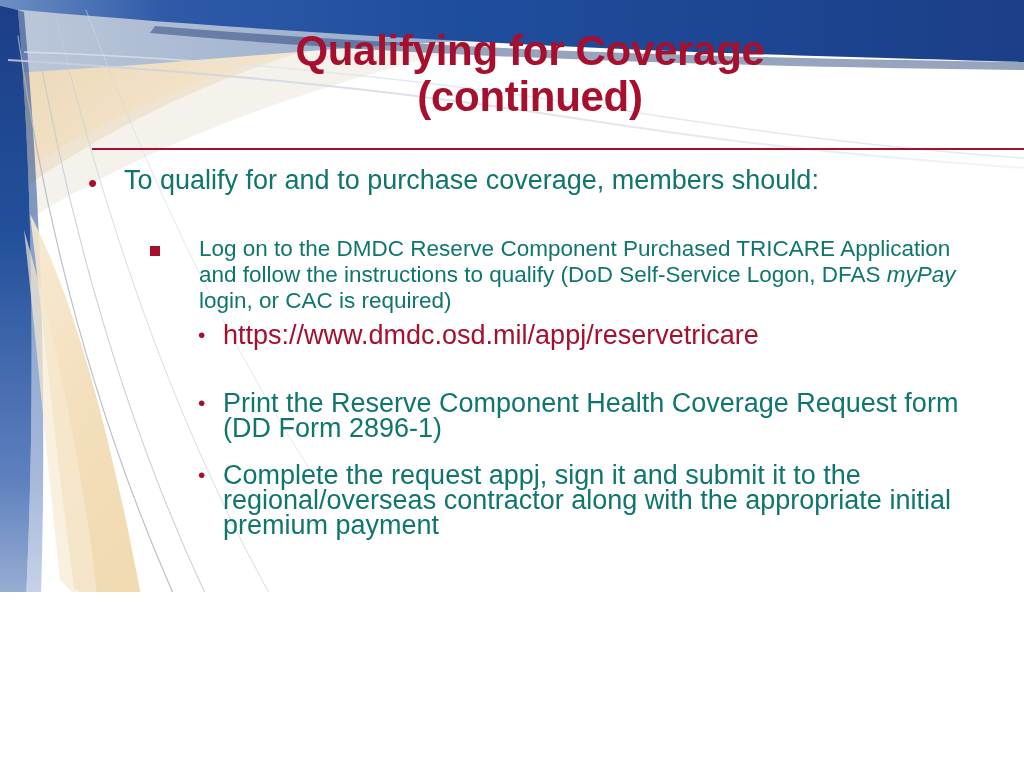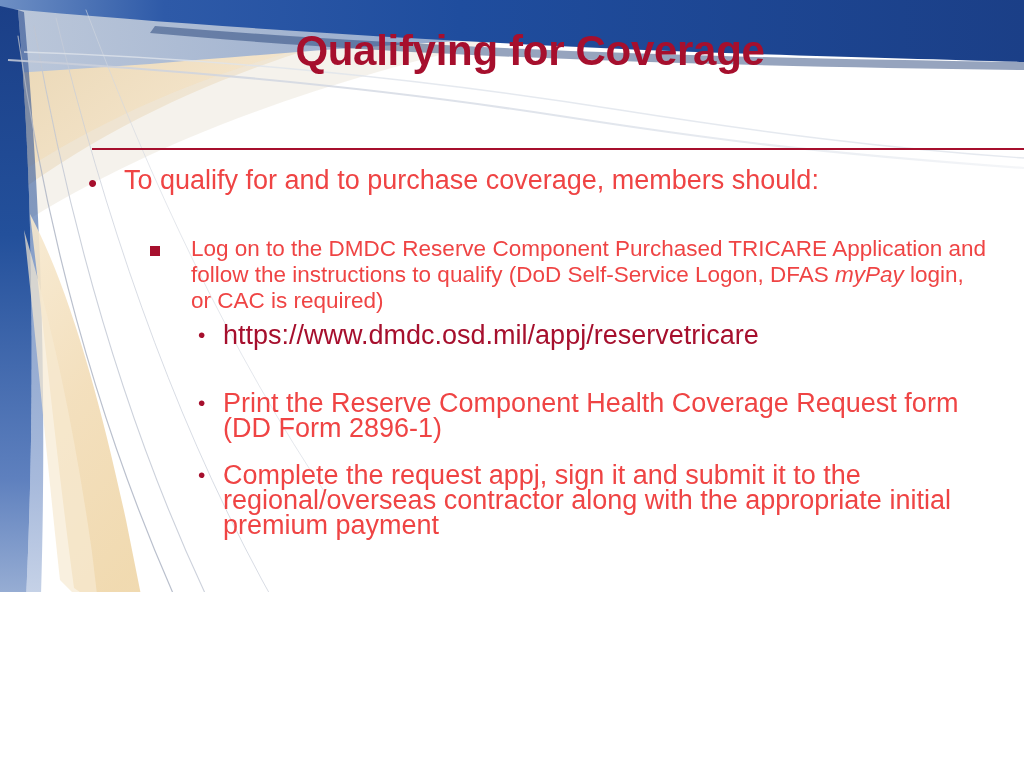--- a/index.html
+++ b/index.html
@@ -63,36 +63,36 @@
   .lvl {
     position: relative;
     display: flex;
     align-items: flex-start;
   }
   .bullet {
     flex: 0 0 auto;
     color: #A60F2D;
     line-height: 1;
   }
-  .btxt { flex: 1 1 auto; color: #ef4444; }
+  .btxt { flex: 1 1 auto; color: #0f766e; }
 
   
   .lvl1 { margin-bottom: 6px; }
   .lvl1 .bullet {
     width: 36px;
     font-size: 26px;
     padding-top: 6px;
   }
   .lvl1 .btxt {
     font-size: 27px;
     line-height: 32px;
   }
 
   
-  .lvl2 { margin-left: 62px; }
+  .lvl2 { margin-left: 62px; gap: 8px; }
   .lvl2 .bullet {
     width: 41px;
     padding-top: 10px;
   }
   .lvl2 .bullet .sq {
     display: block;
     width: 10px;
     height: 10px;
     background: #A60F2D;
   }
@@ -220,20 +220,21 @@
       <path d="M 56 18 C 104 214 168 406 262 580 C 312 672 358 730 400 768" stroke="#C8CDD8" stroke-width="1" opacity="0.7"></path>
       <path d="M 86 10 C 150 180 230 352 330 500" stroke="#D2D7E0" stroke-width="1" opacity="0.6"></path>
     </g>
 
     <path d="M 8 60 C 180 70 380 88 560 116 C 690 136 800 152 1024 168" fill="none" stroke="url(#gradGraySwoosh)" stroke-width="2.2" opacity="0.85"></path>
     <path d="M 24 52 C 210 58 420 78 620 110 C 760 132 880 148 1024 158" fill="none" stroke="#DFE3EB" stroke-width="1.4" opacity="0.8"></path>
   </svg>
 
   <div id="title-block">
     <div class="title-line">Qualifying for Coverage</div>
+    <div class="title-line">(continued)</div>
   </div>
   <div id="title-rule"></div>
 
   <div id="body-block">
 
     <div class="lvl lvl1">
       <span class="bullet">•</span>
       <span class="btxt">To qualify for and to purchase coverage, members should:</span>
     </div>
 

